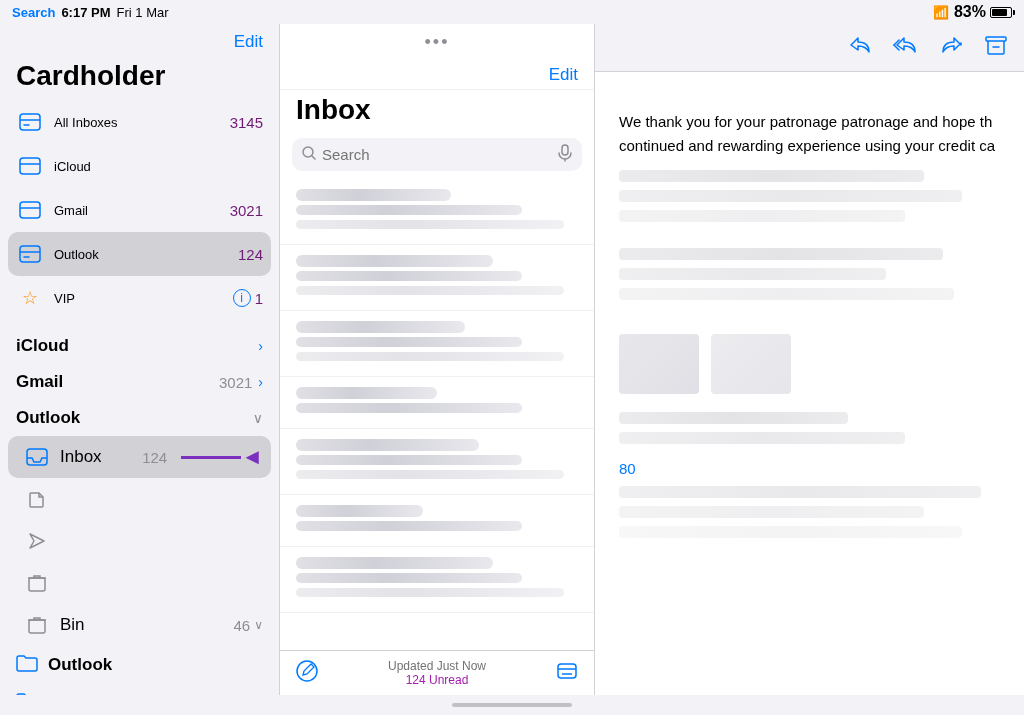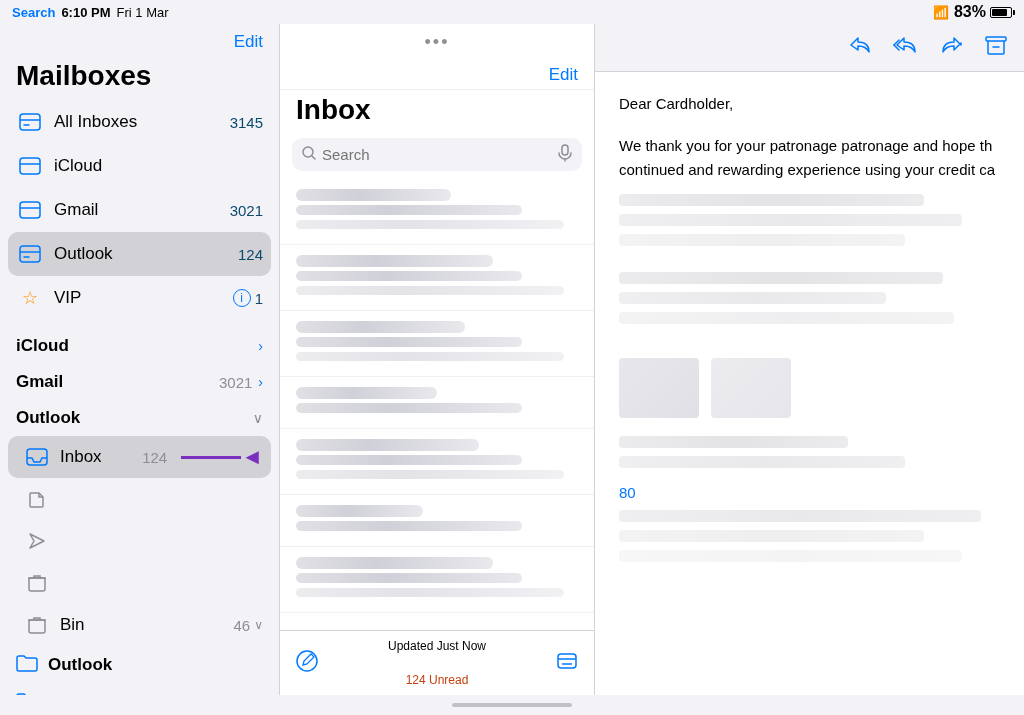--- a/index.html
+++ b/index.html
@@ -114,26 +114,26 @@
       width: 28px;
       height: 28px;
       display: flex;
       align-items: center;
       justify-content: center;
       margin-right: 10px;
       font-size: 18px;
     }
     .sidebar-item-label {
       flex: 1;
-      font-size: 17px;
+      font-size: 13px;
       color: #000;
     }
     .sidebar-item-count {
       font-size: 15px;
-      color: #0c4a6e;
+      color: #701a75;
     }
     .sidebar-item-badge {
       display: flex;
       align-items: center;
       gap: 4px;
     }
     .info-badge {
       width: 18px;
       height: 18px;
       border-radius: 50%;
@@ -310,26 +310,25 @@
       padding: 8px 16px;
       display: flex;
       align-items: center;
       justify-content: space-between;
     }
     .footer-center {
       text-align: center;
     }
     .footer-updated {
       font-size: 12px;
-      color: #000000;
+      color: #737373;
     }
     .footer-unread {
       font-size: 12px;
-      color: #c2410c;
-      margin-top: 20px;
+      color: #a21caf;
     }
     .footer-btn {
       color: #007aff;
       font-size: 20px;
       cursor: pointer;
       background: none;
       border: none;
     }
 
     
@@ -398,21 +397,21 @@
       font-size: 15px;
       margin-top: 8px;
     }
   </style>
 </head>
 <body>
 
 <div class="status-bar">
   <div class="status-bar-left">
     <span style="color:#007aff; font-size:13px;">Search</span>
-    <span style="font-size:13px; font-weight:600;">6:10 PM</span>
+    <span style="font-size:13px; font-weight:600;">6:17 PM</span>
     <span style="font-size:13px; font-weight:400;">Fri 1 Mar</span>
   </div>
   <div class="status-bar-right">
 
     <span style="font-size:13px;">📶</span>
 
     <span style="font-size:16px;">83%</span>
     <div class="battery-icon">
       <div class="battery-fill"></div>
       <div class="battery-tip"></div>
@@ -420,21 +419,21 @@
   </div>
 </div>
 
 <div class="main-layout">
 
   <div class="sidebar">
     <div class="sidebar-header">
       <div style="flex:1"></div>
       <button class="edit-btn">Edit</button>
     </div>
-    <div class="sidebar-title">Mailboxes</div>
+    <div class="sidebar-title">Cardholder</div>
 
     <div class="sidebar-item">
       <div class="sidebar-item-icon">
         <svg width="22" height="18" viewBox="0 0 22 18" fill="none">
           <rect x="1" y="1" width="20" height="16" rx="3" stroke="#007aff" stroke-width="1.5" fill="none"></rect>
           <path d="M1 7h20" stroke="#007aff" stroke-width="1.5"></path>
           <path d="M5 12h5" stroke="#007aff" stroke-width="1.5" stroke-linecap="round"></path>
         </svg>
       </div>
       <span class="sidebar-item-label">All Inboxes</span>
@@ -693,21 +692,20 @@
       <button class="toolbar-btn">
         <svg width="24" height="22" viewBox="0 0 24 22" fill="none">
           <rect x="2" y="3" width="20" height="4" rx="1" stroke="#007aff" stroke-width="1.5" fill="none"></rect>
           <path d="M4 7v12a1 1 0 001 1h14a1 1 0 001-1V7" stroke="#007aff" stroke-width="1.5"></path>
           <path d="M9 13h6" stroke="#007aff" stroke-width="1.5" stroke-linecap="round"></path>
         </svg>
       </button>
     </div>
 
     <div class="right-content">
-      <p class="email-body-text">Dear Cardholder,</p>
       <br>
       <p class="email-body-text">We thank you for your patronage patronage and hope th</p>
       <p class="email-body-text">continued and rewarding experience using your credit ca</p>
 
       
       <div class="blurred-content">
         <div class="blur-text-line" style="width:80%; opacity:0.5;"></div>
         <div class="blur-text-line" style="width:90%; opacity:0.4;"></div>
         <div class="blur-text-line" style="width:75%; opacity:0.3;"></div>
         <br>

